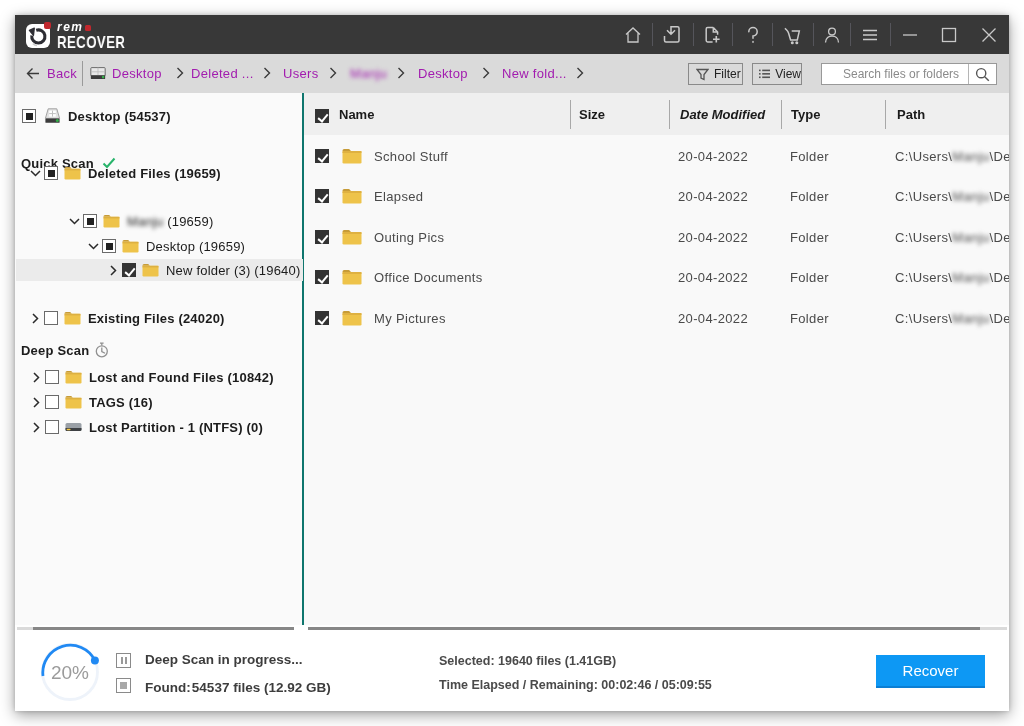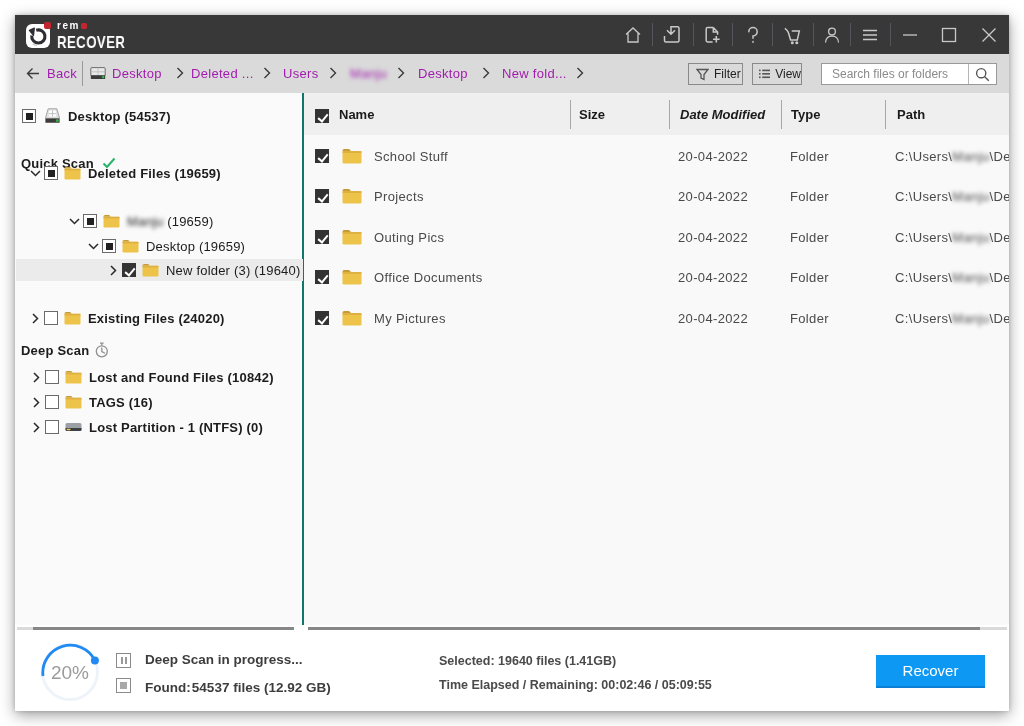--- a/index.html
+++ b/index.html
@@ -4,36 +4,36 @@
 <style>
 * { margin:0; padding:0; box-sizing:border-box; }
 html,body { width:1024px; height:726px; background:#ffffff; overflow:hidden;
   font-family:"Liberation Sans", sans-serif; }
 #win { position:absolute; left:15px; top:15px; width:994px; height:696px;
   background:#fff; box-shadow:0 4px 14px rgba(0,0,0,0.38), 0 0 4px rgba(0,0,0,0.18); }
 
 #titlebar { position:absolute; left:0; top:0; width:994px; height:39px; background:#383838; }
 #logo { position:absolute; left:11px; top:9px; width:24px; height:24px; background:#fff; border-radius:6px; }
 #logodot { position:absolute; left:29px; top:7px; width:7px; height:7px; background:#c1272d; border-radius:2px; }
-#remo { transform:translateZ(0); position:absolute; left:42px; top:5px; color:#fff; font-size:10px; font-weight:bold; letter-spacing:1.5px; }
+#remo { transform:translateZ(0); position:absolute; left:42px; top:5px; color:#fff; font-size:12px; font-weight:bold; letter-spacing:1.5px;font-style:italic; }
 #remo .rd { display:inline-block; width:6px; height:6px; background:#c1272d; border-radius:1.5px; margin-left:1px; }
 #recover { will-change:transform; position:absolute; left:42px; top:18px; color:#fff; font-size:17px; font-weight:bold;
   transform:scaleX(0.78); transform-origin:left top; letter-spacing:0.5px; }
 .tbi { position:absolute; top:0; height:39px; display:flex; align-items:center; justify-content:center; width:34px; }
 .tbsep { position:absolute; top:8px; width:1px; height:23px; background:#55555b; }
 
 #toolbar { position:absolute; left:0; top:39px; width:994px; height:39px; background:#dadada; }
 #toolbar .bc { position:absolute; top:0; height:39px; display:flex; align-items:center; font-size:13px; letter-spacing:0.3px; color:#a21caf; }
 .crumbsep { color:#3a3a3a; font-size:15px; padding-bottom:2px; }
 #tbardiv { position:absolute; left:67px; top:7px; width:1px; height:25px; background:#9a9a9a; }
 .toolbtn { position:absolute; top:48px; height:22px; border:1px solid #8a8a8a; display:flex; align-items:center;
   font-size:12px; color:#222; background:transparent; }
 #search { position:absolute; left:806px; top:48px; width:176px; height:22px; background:#fff; border:1px solid #999;
   display:flex; align-items:center; }
-#search .ph { color:#8a8a8a; font-size:12px; padding-left:10px; flex:1; }
+#search .ph { color:#8a8a8a; font-size:12px; padding-left:21px; flex:1; }
 
 #content { position:absolute; left:0; top:78px; width:994px; height:532px; background:#fff; }
 #leftpane { position:absolute; left:0; top:0; width:289px; height:532px; background:#fafafa; border-right:2px solid #0f766e; }
 #rightpane { position:absolute; left:289px; top:0; width:705px; height:532px; background:#f9f9f9; overflow:hidden; }
 
 .trow { position:absolute; height:24px; display:flex; align-items:center; white-space:nowrap; font-size:13px; letter-spacing:0.2px; color:#1c1c1c; }
 .trow b { font-weight:bold; }
 .chev { width:17px; flex:0 0 17px; display:flex; align-items:center; justify-content:center; }
 .cb { width:14px; height:14px; flex:0 0 14px; margin-right:6px; position:relative; background:#fff; border:1px solid #6a6a6a; }
 .cb.ind::after { content:""; position:absolute; left:2.5px; top:2.5px; right:2.5px; bottom:2.5px; background:#222; }
@@ -400,21 +400,21 @@
         <span class="cell" style="left:11px;">
             <span class="cb chk"></span>
           </span>
         <span class="cell" style="left:38px;">
             <svg width="20" height="16" viewBox="0 0 20 16">
               <path d="M 0.5 2.7 A 1.6 1.6 0 0 1 2.1 1.1 L 7.1 1.1 L 9 3.1 L 0.5 3.1 Z" fill="#c79c38"></path>
               <rect x="0.5" y="3.1" width="19" height="12.4" rx="1.3" fill="#eec34a"></rect>
               <rect x="0.5" y="3.1" width="19" height="1.8" fill="#ddb041"></rect>
             </svg>
           </span>
-        <span class="cell" style="left:70px;">Projects</span>
+        <span class="cell" style="left:70px;">Elapsed</span>
         <span class="cell" style="left:374px;">20-04-2022</span>
         <span class="cell" style="left:486px;">Folder</span>
         <span class="cell" style="left:591px;">C:\Users\<i style="font-style:normal; filter:blur(2px);">Manju</i>\De</span>
       </div>
       <div class="frow" style="top:124px;">
         <span class="cell" style="left:11px;">
             <span class="cb chk"></span>
           </span>
         <span class="cell" style="left:38px;">
             <svg width="20" height="16" viewBox="0 0 20 16">

